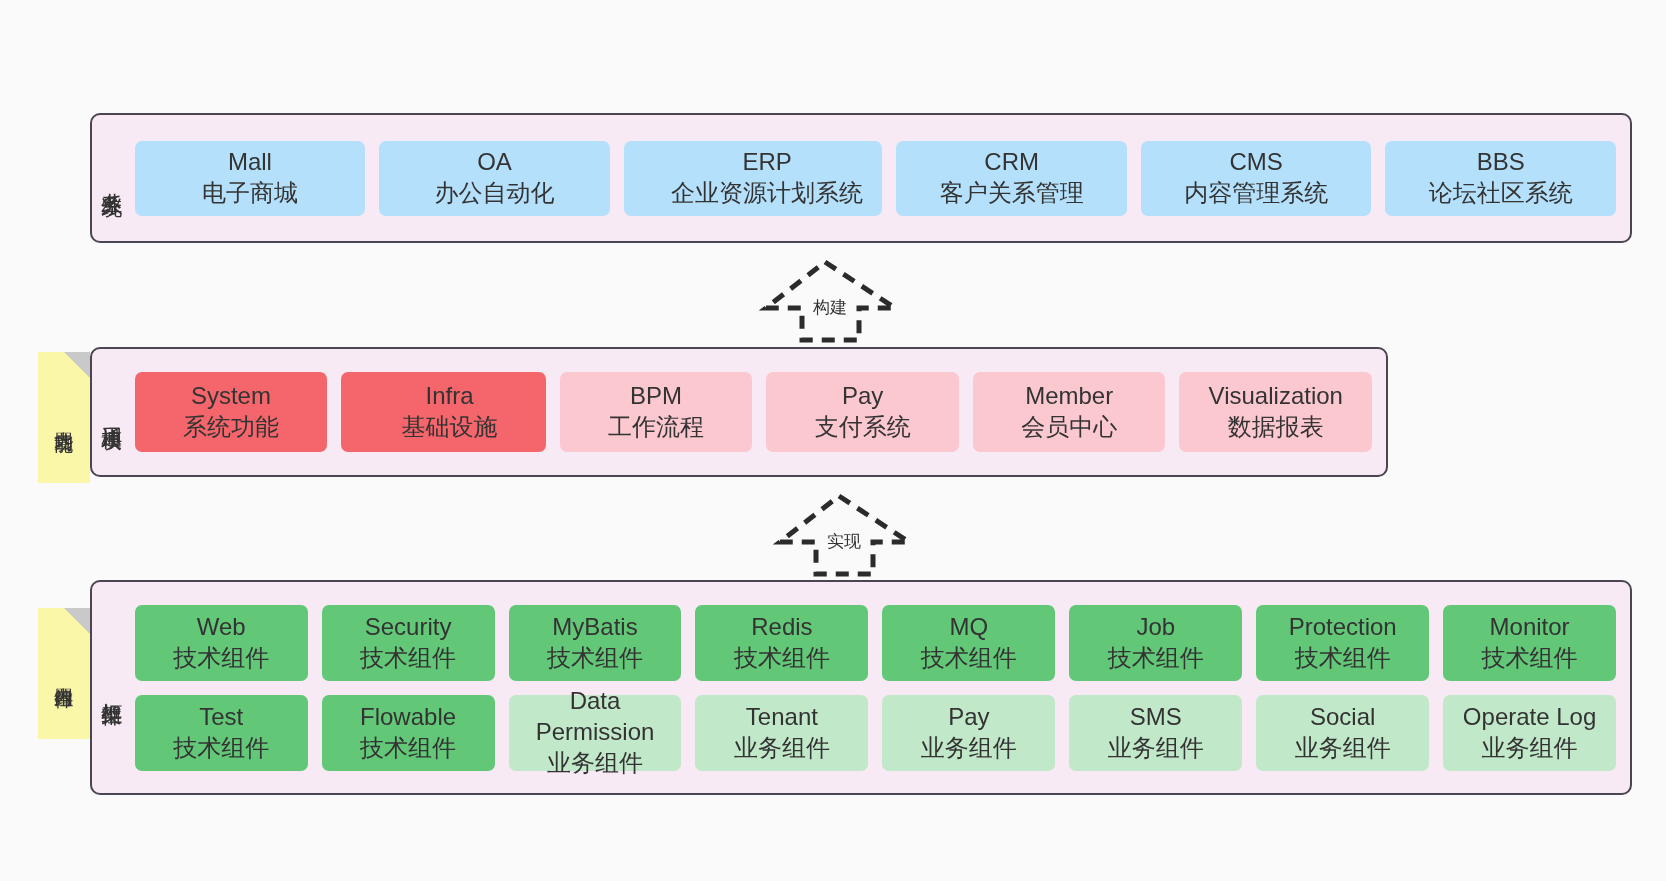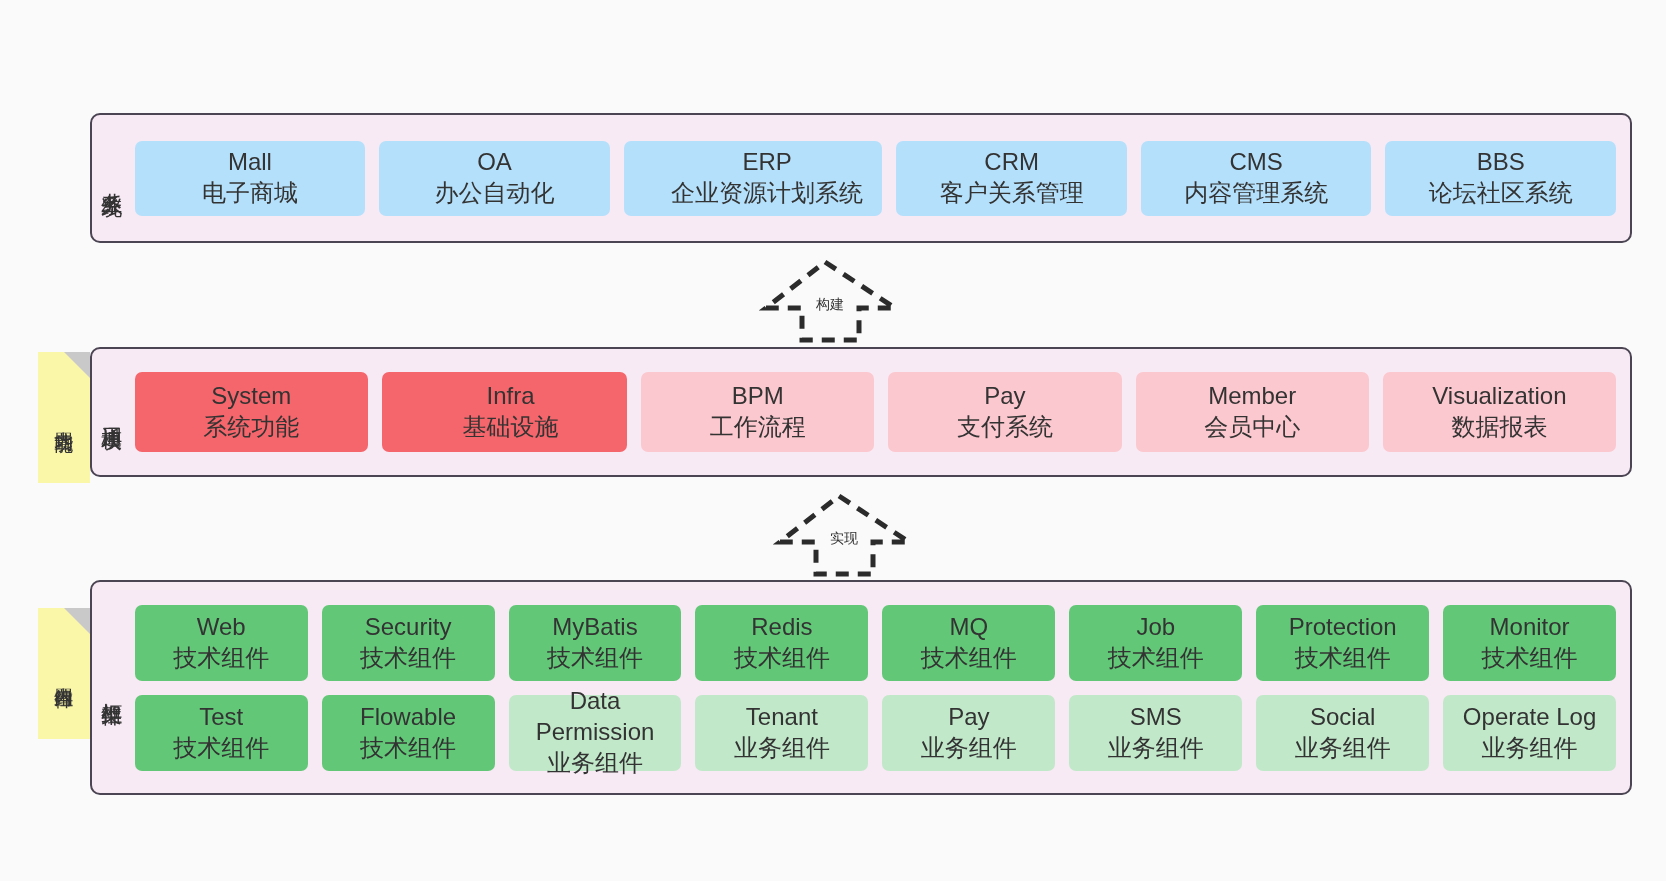--- a/index.html
+++ b/index.html
@@ -115,21 +115,21 @@
 
   
   .arrow {
     position: absolute;
   }
   .arrow .arrow-label {
     position: absolute;
     left: 50%;
     transform: translateX(-50%);
     top: 38px;
-    font-size: 14px;
+    font-size: 17px;
     color: #333333;
     background: transparent;
     padding: 0 2px;
     white-space: nowrap;
     user-select: none;
     z-index: 3;
   }
   .arrow svg { display: block; }
 </style>
 </head>
@@ -172,21 +172,21 @@
     <path d="M 70 4 L 140 50 L 104 50 L 104 82 L 47 82 L 47 50 L 11 50 Z" fill="#fafafa" stroke="#2b2b2b" stroke-width="5" stroke-dasharray="13 9" stroke-linejoin="miter"></path>
   </svg>
   <span class="arrow-label">构建</span>
 </div>
 
 <div class="note" style="left:38px; top:352px; width:52px; height:131px;">
   <span class="fold"></span>
   <span>内置功能</span>
 </div>
 
-<div class="layer" id="layer-2" style="left:90px; top:347px; width:1542px; height:130px;">
+<div class="layer" id="layer-2" style="left:90px; top:347px; width:1298px; height:130px;">
   <div class="layer-title">通用模块</div>
   <div class="layer-body">
     <div class="card-row">
       <div class="card c-red" style="height:80px;">
         <span class="c-title">System</span>
         <span class="c-sub">系统功能</span>
       </div>
       <div class="card c-red" style="height:80px;padding-left:14px;">
         <span class="c-title">Infra</span>
         <span class="c-sub">基础设施</span>

